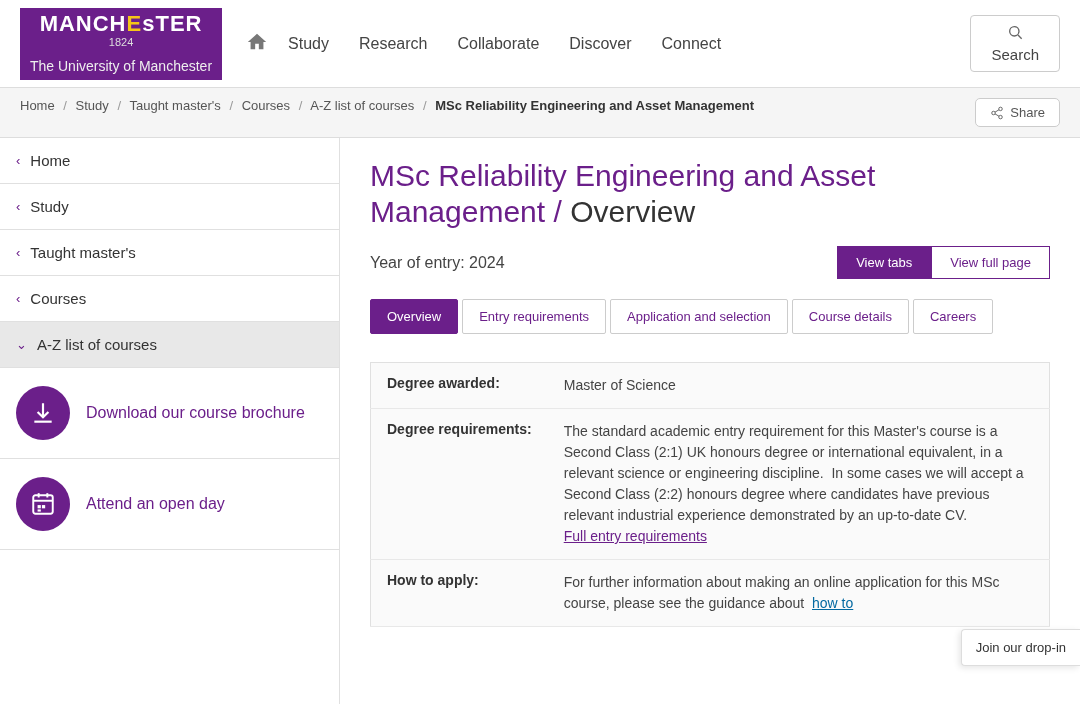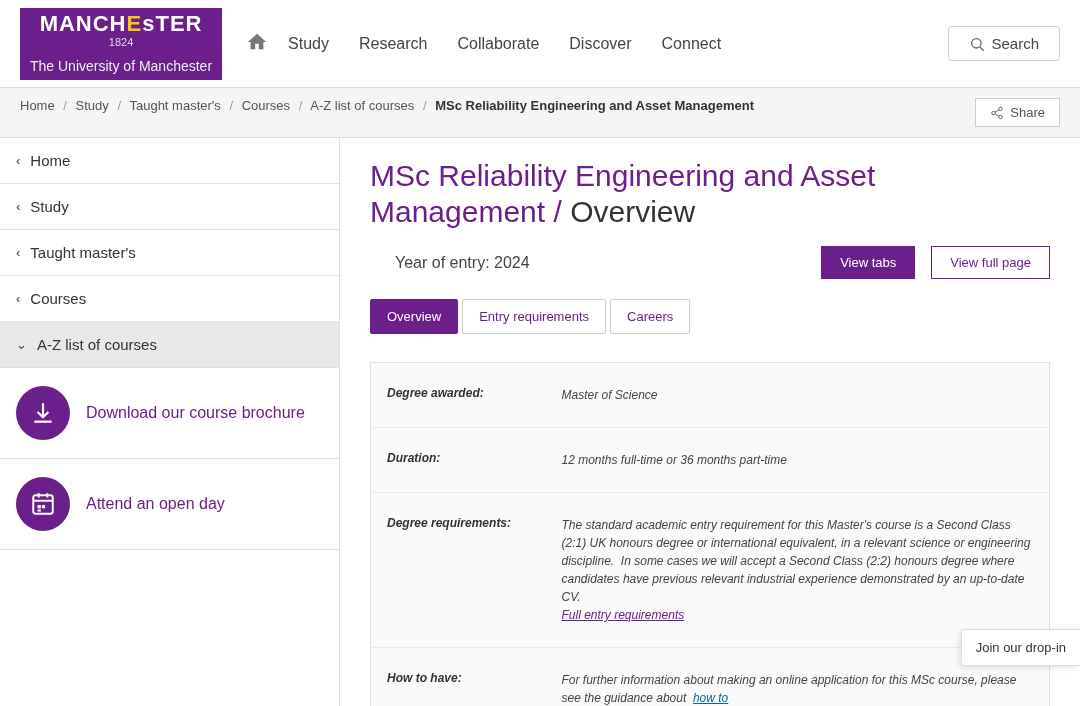--- a/index.html
+++ b/index.html
@@ -68,20 +68,21 @@
       align-items: center;
       gap: 6px;
       border: 1px solid #ccc;
       padding: 8px 20px;
       border-radius: 4px;
       background: #fff;
       font-size: 15px;
       cursor: pointer;
       color: #444;
       margin-left: auto;
+      flex-direction: column;
     }
 
     
     .breadcrumb-bar {
       display: flex;
       align-items: flex-start;
       justify-content: space-between;
       padding: 10px 20px;
       background: #f5f5f5;
       border-bottom: 1px solid #ddd;
@@ -92,21 +93,21 @@
       text-decoration: none;
     }
     .breadcrumb .sep { margin: 0 5px; color: #999; }
     .breadcrumb .current { font-weight: bold; color: #333; }
     .share-btn {
       display: flex;
       align-items: center;
       gap: 6px;
       border: 1px solid #ccc;
       padding: 6px 14px;
-      border-radius: 0;
+      border-radius: 5px;
       background: #fff;
       cursor: pointer;
       font-size: 13px;
       color: #555;
     }
 
     
     .main-layout {
       display: flex;
       min-height: calc(100vh - 140px);
@@ -184,29 +185,28 @@
     }
     .page-title strong {
       font-weight: normal;
       color: #333;
     }
     .year-row {
       display: flex;
       align-items: center;
       justify-content: space-between;
       margin-bottom: 20px;
-      margin-left: 25px;
     }
     .year-label {
       font-size: 16px;
       color: #444;
     }
     .view-btns {
       display: flex;
-      gap: 16px;
+      gap: 0;
     }
     .view-btn {
       padding: 8px 18px;
       border: 1px solid #6b1f8a;
       font-size: 13px;
       cursor: pointer;
     }
     .view-btn.active {
       background: #6b1f8a;
       color: #fff;
@@ -243,25 +243,24 @@
     }
 
     
     .info-table {
       width: 100%;
       border-collapse: collapse;
       background: #fafafa;
       border: 1px solid #e0e0e0;
     }
     .info-table td {
-      padding: 23px 16px;
+      padding: 12px 16px;
       border-bottom: 1px solid #e8e8e8;
       vertical-align: top;
-      font-size: 12px;
-      font-style: italic;
+      font-size: 14px;
     }
     .info-table .label-col {
       font-weight: bold;
       width: 175px;
       color: #333;
       white-space: nowrap;
     }
     .info-table .value-col {
       color: #444;
       line-height: 1.5;
@@ -408,42 +407,40 @@
       <span class="year-label">Year of entry: 2024</span>
       <div class="view-btns">
         <button class="view-btn active">View tabs</button>
         <button class="view-btn inactive">View full page</button>
       </div>
     </div>
 
     <div class="tabs">
       <button class="tab active">Overview</button>
       <button class="tab inactive">Entry requirements</button>
+      <button class="tab inactive">Application and selection</button>
+      <button class="tab inactive">Course details</button>
       <button class="tab inactive">Careers</button>
     </div>
 
     <table class="info-table">
       <tbody>
         <tr>
           <td class="label-col">Degree awarded:</td>
           <td class="value-col">Master of Science</td>
-        </tr>
-        <tr>
-          <td class="label-col">Duration:</td>
-          <td class="value-col">12 months full-time or 36 months part-time</td>
         </tr>
         <tr>
           <td class="label-col">Degree requirements:</td>
           <td class="value-col">
             The standard academic entry requirement for this Master's course is a Second Class (2:1) UK honours degree or international equivalent, in a relevant science or engineering discipline.&nbsp; In some cases we will accept a Second Class (2:2) honours degree where candidates have previous relevant industrial experience demonstrated by an up-to-date CV.<br>
             <a href="#">Full entry requirements</a>
           </td>
         </tr>
         <tr>
-          <td class="label-col">How to have:</td>
+          <td class="label-col">How to apply:</td>
           <td class="value-col">For further information about making an online application for this MSc course, please see the guidance about &nbsp;<a href="#" style="color:#0369a1;margin-top:48px;">how to</a></td>
         </tr>
       </tbody>
     </table>
   </main>
 </div>
 
 <div class="dropin-popup">
   <span>Join our drop-in</span>
 </div>

